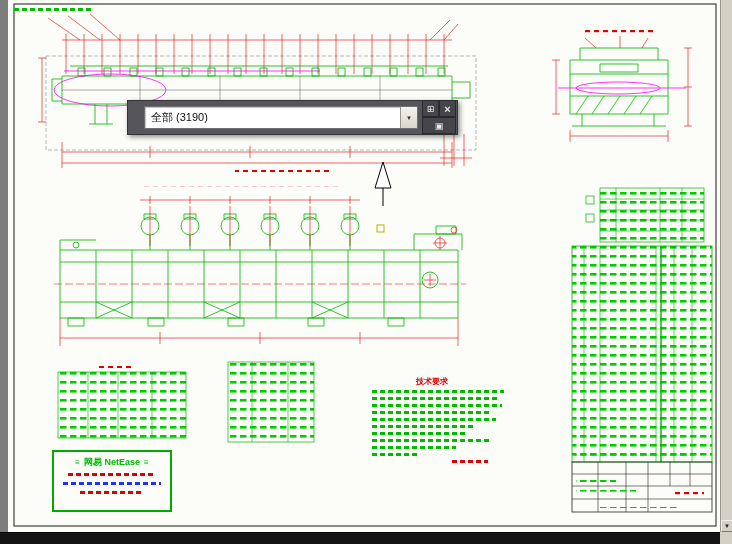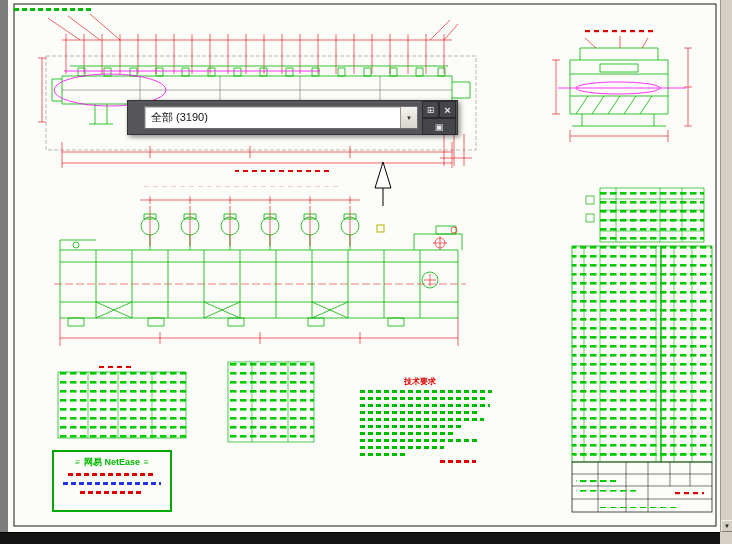--- a/index.html
+++ b/index.html
@@ -7,32 +7,32 @@
   #stage{position:relative;width:732px;height:544px;overflow:hidden;background:#7d7d7d;}
   
   #sheet{position:absolute;left:8px;top:0;width:712px;height:532px;background:#fcfcf9;}
   #geom{position:absolute;left:0;top:0;width:732px;height:544px;z-index:2;pointer-events:none;}
   
   .dash-g,.dash-r,.dash-b{height:3px;background:repeating-linear-gradient(90deg,currentColor 0 5px,transparent 5px 8px);}
   .dash-g{color:#00bb00;} .dash-r{color:#e00000;} .dash-b{color:#2233ee;}
   .ov{position:absolute;z-index:3;}
   .vdash{position:absolute;z-index:3;width:4px;background:repeating-linear-gradient(0deg,#00bb00 0 4px,transparent 4px 7px);}
   
-  #notes{left:360px;top:378px;width:140px;}
+  #notes{left:372px;top:378px;width:140px;}
   #notes .t{color:#e00000;font-size:8px;font-weight:bold;margin:0 0 4px 44px;line-height:8px;}
   #notes .row{margin-bottom:4px;}
   
   #wm{left:52px;top:450px;width:120px;height:62px;border:2px solid #00aa00;padding:5px 6px 0 6px;background:transparent;}
   #wm .brand{display:flex;align-items:center;justify-content:center;gap:4px;color:#00bb00;font-size:9px;font-weight:bold;line-height:11px;white-space:nowrap;}
   #wm .brand .deco{font-size:8px;}
   #wm .r1{width:88px;margin:5px auto 0 auto;}
   #wm .r2{width:98px;margin:6px auto 0 auto;}
   #wm .r3{width:64px;margin:6px auto 0 auto;}
   
-  #palette{position:absolute;left:127px;top:100px;width:331px;height:35px;background:#55555a;border:1px solid #333;box-shadow:2px 2px 5px rgba(0,0,0,.45);z-index:10;display:flex;align-items:flex-start;}
+  #palette{position:absolute;left:127px;top:100px;width:331px;height:35px;background:#55555a;border:1px solid #333;box-shadow:2px 2px 5px rgba(0,0,0,.45);z-index:10;display:flex;align-items:flex-end;}
   #palette .grip{width:12px;background:#46464a;border-right:1px solid #2d2d30;background-image:linear-gradient(#9a9aa0 0 0),linear-gradient(#9a9aa0 0 0);background-repeat:no-repeat;background-size:8px 2px,8px 2px;background-position:2px 13px,2px 18px;}
   #combo{flex:1;margin:5px 4px;background:#fff;border:1px solid #6f6f74;display:flex;align-items:stretch;box-shadow:inset 1px 1px 1px rgba(0,0,0,.25);}
   #combo .val{flex:1;font-size:11px;color:#111;line-height:21px;padding-left:6px;white-space:nowrap;overflow:hidden;}
   #combo .arrow{width:17px;border-left:1px solid #9b978f;background:linear-gradient(#f5f3ef,#d9d5cd);display:flex;align-items:center;justify-content:center;font-size:6px;color:#333;cursor:pointer;}
   #btns{width:35px;display:grid;grid-template-columns:17px 17px;grid-template-rows:17px 17px;gap:0;padding:0;}
   #btns .b{display:flex;align-items:center;justify-content:center;background:#46464a;border:1px solid #2a2a2e;color:#e8e8e8;font-size:9px;cursor:pointer;}
   #btns .close{font-size:11px;font-weight:bold;}
   #btns .wide{grid-column:1/3;}
   
   #vscroll{position:absolute;left:720px;top:0;width:12px;height:532px;background:#d4d0c6;border-left:1px solid #9a968c;z-index:8;}

